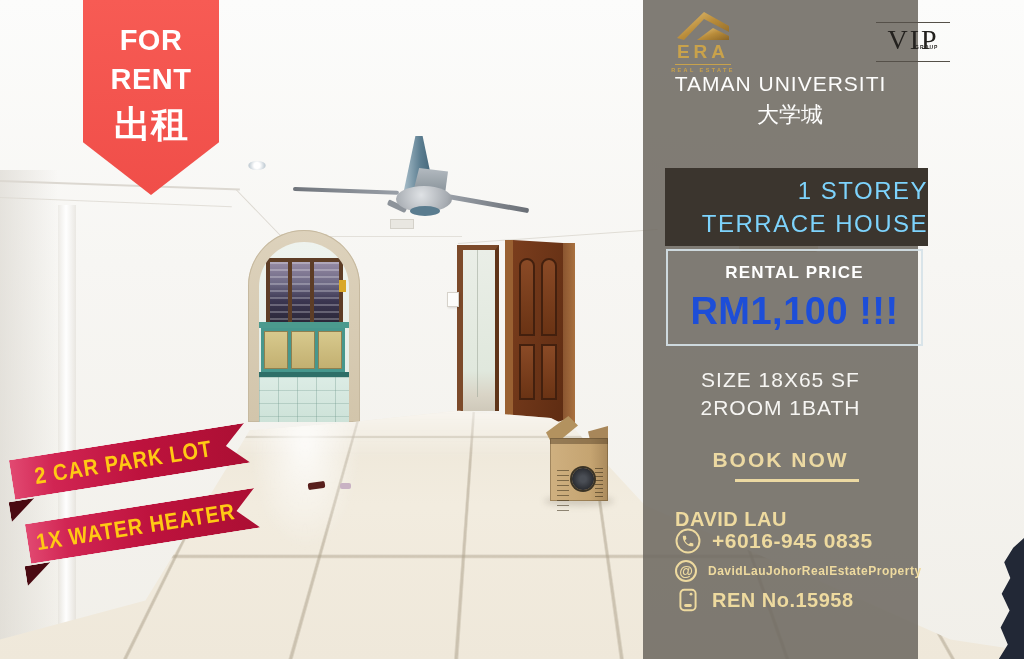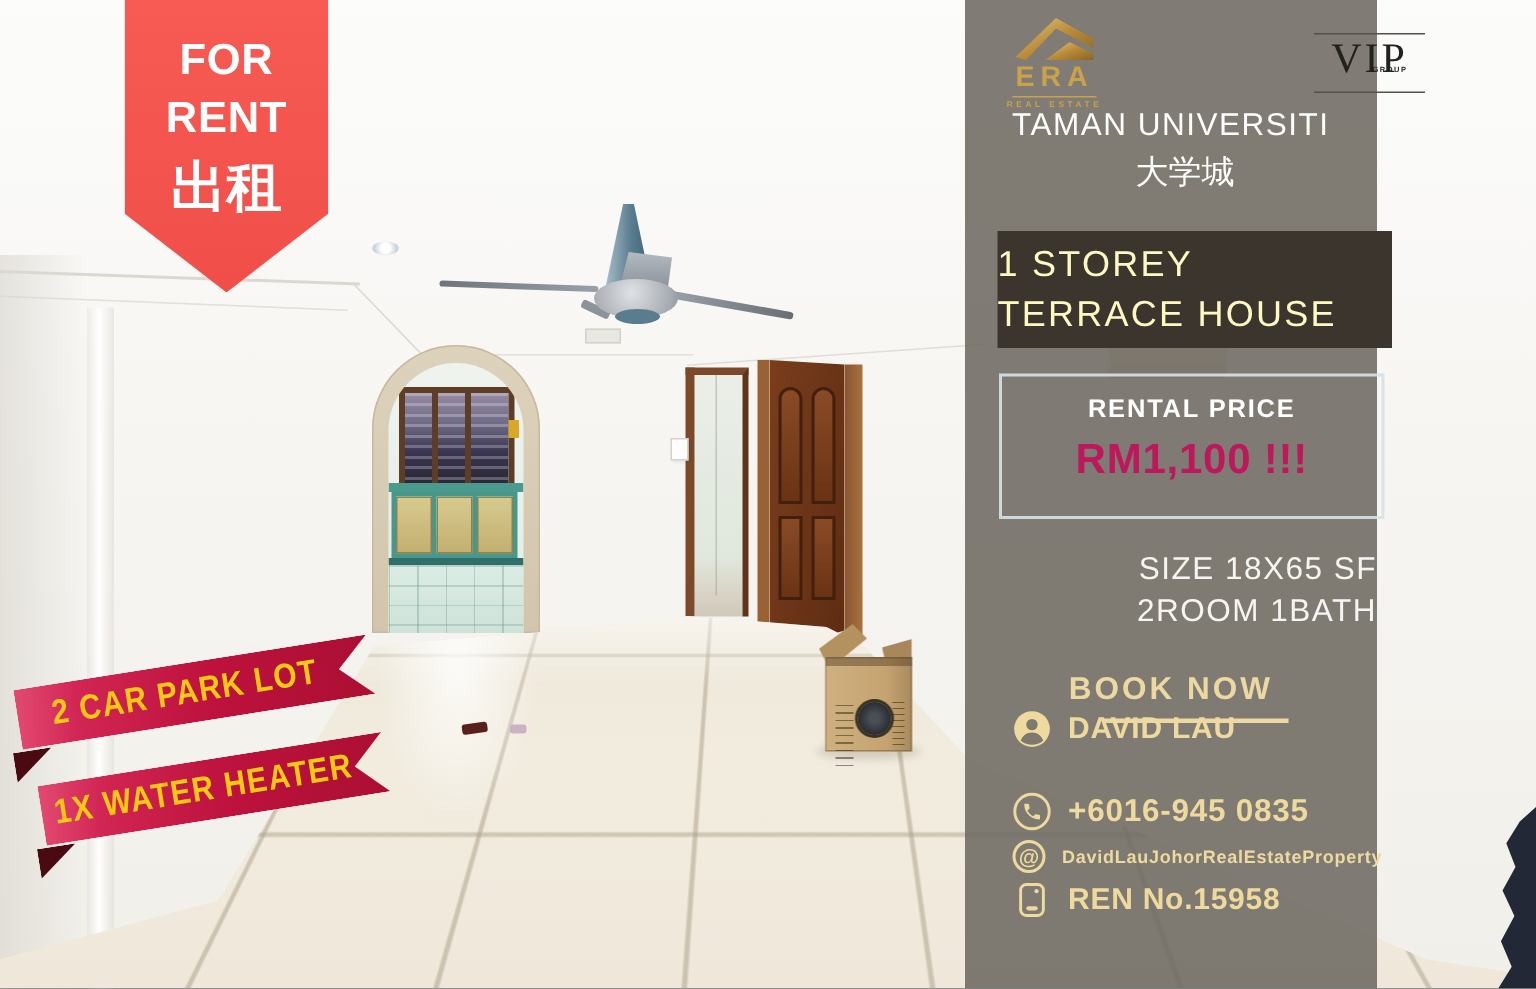--- a/index.html
+++ b/index.html
@@ -162,35 +162,35 @@
      border-bottom:1.5px solid #c9a24b;display:inline-block;padding:0 2px 1px 2px;margin-top:1px;}
   .era-tag{font-size:5.5px;letter-spacing:2.4px;color:#c9a24b;margin-top:2px;font-weight:700;}
   .vip{left:233px;top:20px;width:74px;text-align:center;}
   .vip .rule{height:1px;background:#555049;margin:2px 0;}
   .vip-row{position:relative;line-height:30px;}
   .vip-name{font-family:"Liberation Serif",serif;font-size:28px;color:#23211e;letter-spacing:2px;}
   .vip-sub{position:absolute;top:7px;left:39px;font-size:5px;letter-spacing:1px;color:#2a2824;font-weight:700;}
   .loc{left:0;top:72px;width:100%;text-align:center;color:#fdfdfc;}
   .loc .l1{font-size:21px;letter-spacing:1px;}
   .loc .l2{font-size:22px;margin-top:4px;padding-left:19px;}
-  .typebox{left:22px;top:154px;width:263px;height:78px;background:#3b352e;
-     text-align:left;color:#fef9c3;padding-top:6px;box-sizing:border-box;}
+  .typebox{left:22px;top:168px;width:263px;height:78px;background:#3b352e;
+     text-align:right;color:#7dd3fc;padding-top:6px;box-sizing:border-box;}
   .typebox div{font-size:24px;letter-spacing:1.5px;line-height:33px;}
   .pricebox{left:23px;top:249px;width:257px;height:97px;
      border:2px solid rgba(214,226,232,.92);text-align:center;box-sizing:border-box;}
   .price-label{margin-top:12px;font-size:17px;font-weight:700;letter-spacing:1.2px;color:#ffffff;}
-  .price-value{margin-top:7px;font-size:28px;font-weight:700;letter-spacing:.5px;color:#be185d;}
-  .sizeblock{left:0;top:366px;width:100%;text-align:right;color:#f6f5f2;}
+  .price-value{margin-top:7px;font-size:38px;font-weight:700;letter-spacing:.5px;color:#1d4ed8;}
+  .sizeblock{left:0;top:366px;width:100%;text-align:center;color:#f6f5f2;}
   .sizeblock div{font-size:21px;letter-spacing:1px;line-height:28px;}
   .cta{left:0;top:448px;width:100%;text-align:center;color:#ecd9a2;
      font-size:21px;font-weight:700;letter-spacing:2px;}
   .cta-line{left:92px;top:479px;width:124px;height:3px;background:#ecd9a2;}
   .crow{left:32px;height:28px;display:flex;align-items:center;gap:11px;color:#eeda9f;}
   .crow .txt{font-weight:700;letter-spacing:.5px;white-space:nowrap;}
-  .r1{top:472px;} .r2{top:527px;} .r3{top:557px;} .r4{top:586px;}
+  .r1{top:497px;flex-direction:column;} .r2{top:527px;} .r3{top:557px;} .r4{top:586px;}
   .r1 .txt{font-size:20px;} .r2 .txt{font-size:21px;}
   .r3 .txt{font-size:12px;} .r4 .txt{font-size:20px;}
   .at-circle{width:22px;height:22px;border:2px solid #eeda9f;border-radius:50%;
      display:flex;align-items:center;justify-content:center;
      font-size:14px;font-weight:700;color:#eeda9f;box-sizing:border-box;}
 </style>
 </head>
 <body>
 
 <div class="stage">

